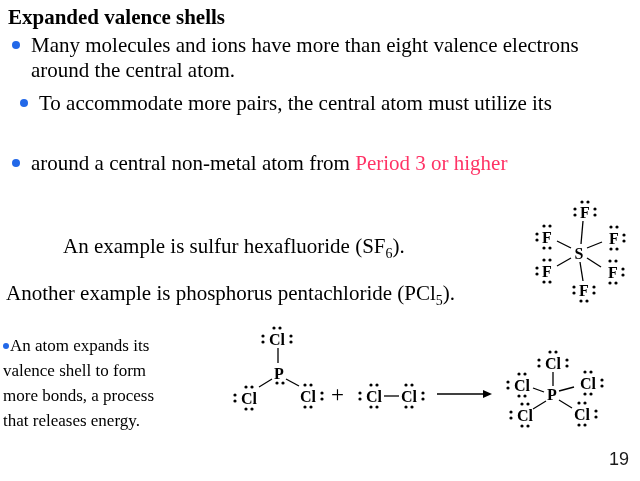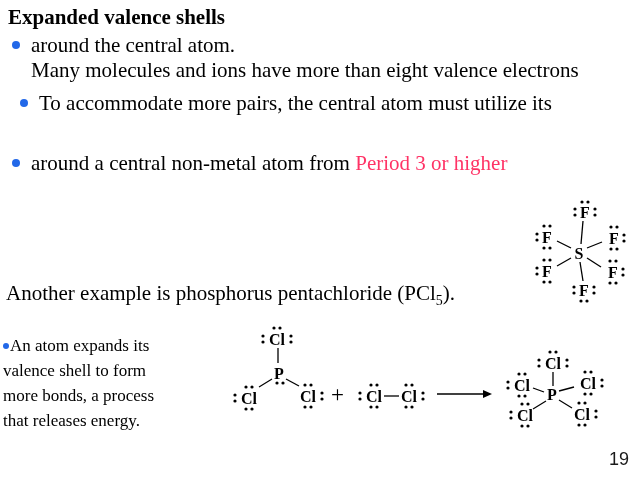--- a/index.html
+++ b/index.html
@@ -34,34 +34,35 @@
 </style>
 </head>
 <body>
 
 <div class="slide">
 
   <div class="title">Expanded valence shells</div>
 
   <div class="bullet-block" style="top:33px;">
     <span class="bullet-dot"></span>
+    <div>Many molecules and ions have more than eight valence electrons</div>
     <div>around the central atom.</div>
-    <div>Many molecules and ions have more than eight valence electrons</div>
   </div>
 
   <div class="bullet-block" style="top:91px;margin-left:8px;">
     <span class="bullet-dot"></span>
     <div>To accommodate more pairs, the central atom must utilize its</div>
   </div>
 
   <div class="bullet-block" style="top:151px;">
     <span class="bullet-dot"></span>
     <div><span>around a central non-metal atom from </span><span class="pink">Period 3 or higher</span></div>
   </div>
 
+  <div class="example" style="left:63px; top:234px;"><span>An example is sulfur hexafluoride (SF</span><sub>6</sub><span>).</span></div>
 
   <div class="example" style="left:6px; top:281px;"><span>Another example is phosphorus pentachloride (PCl</span><sub>5</sub><span>).</span></div>
 
   <div class="sidenote">
     <div><span class="sidenote-dot"></span><span>An atom expands its</span></div>
     <div>valence shell to form</div>
     <div>more bonds, a process</div>
     <div>that releases energy.</div>
   </div>
 

